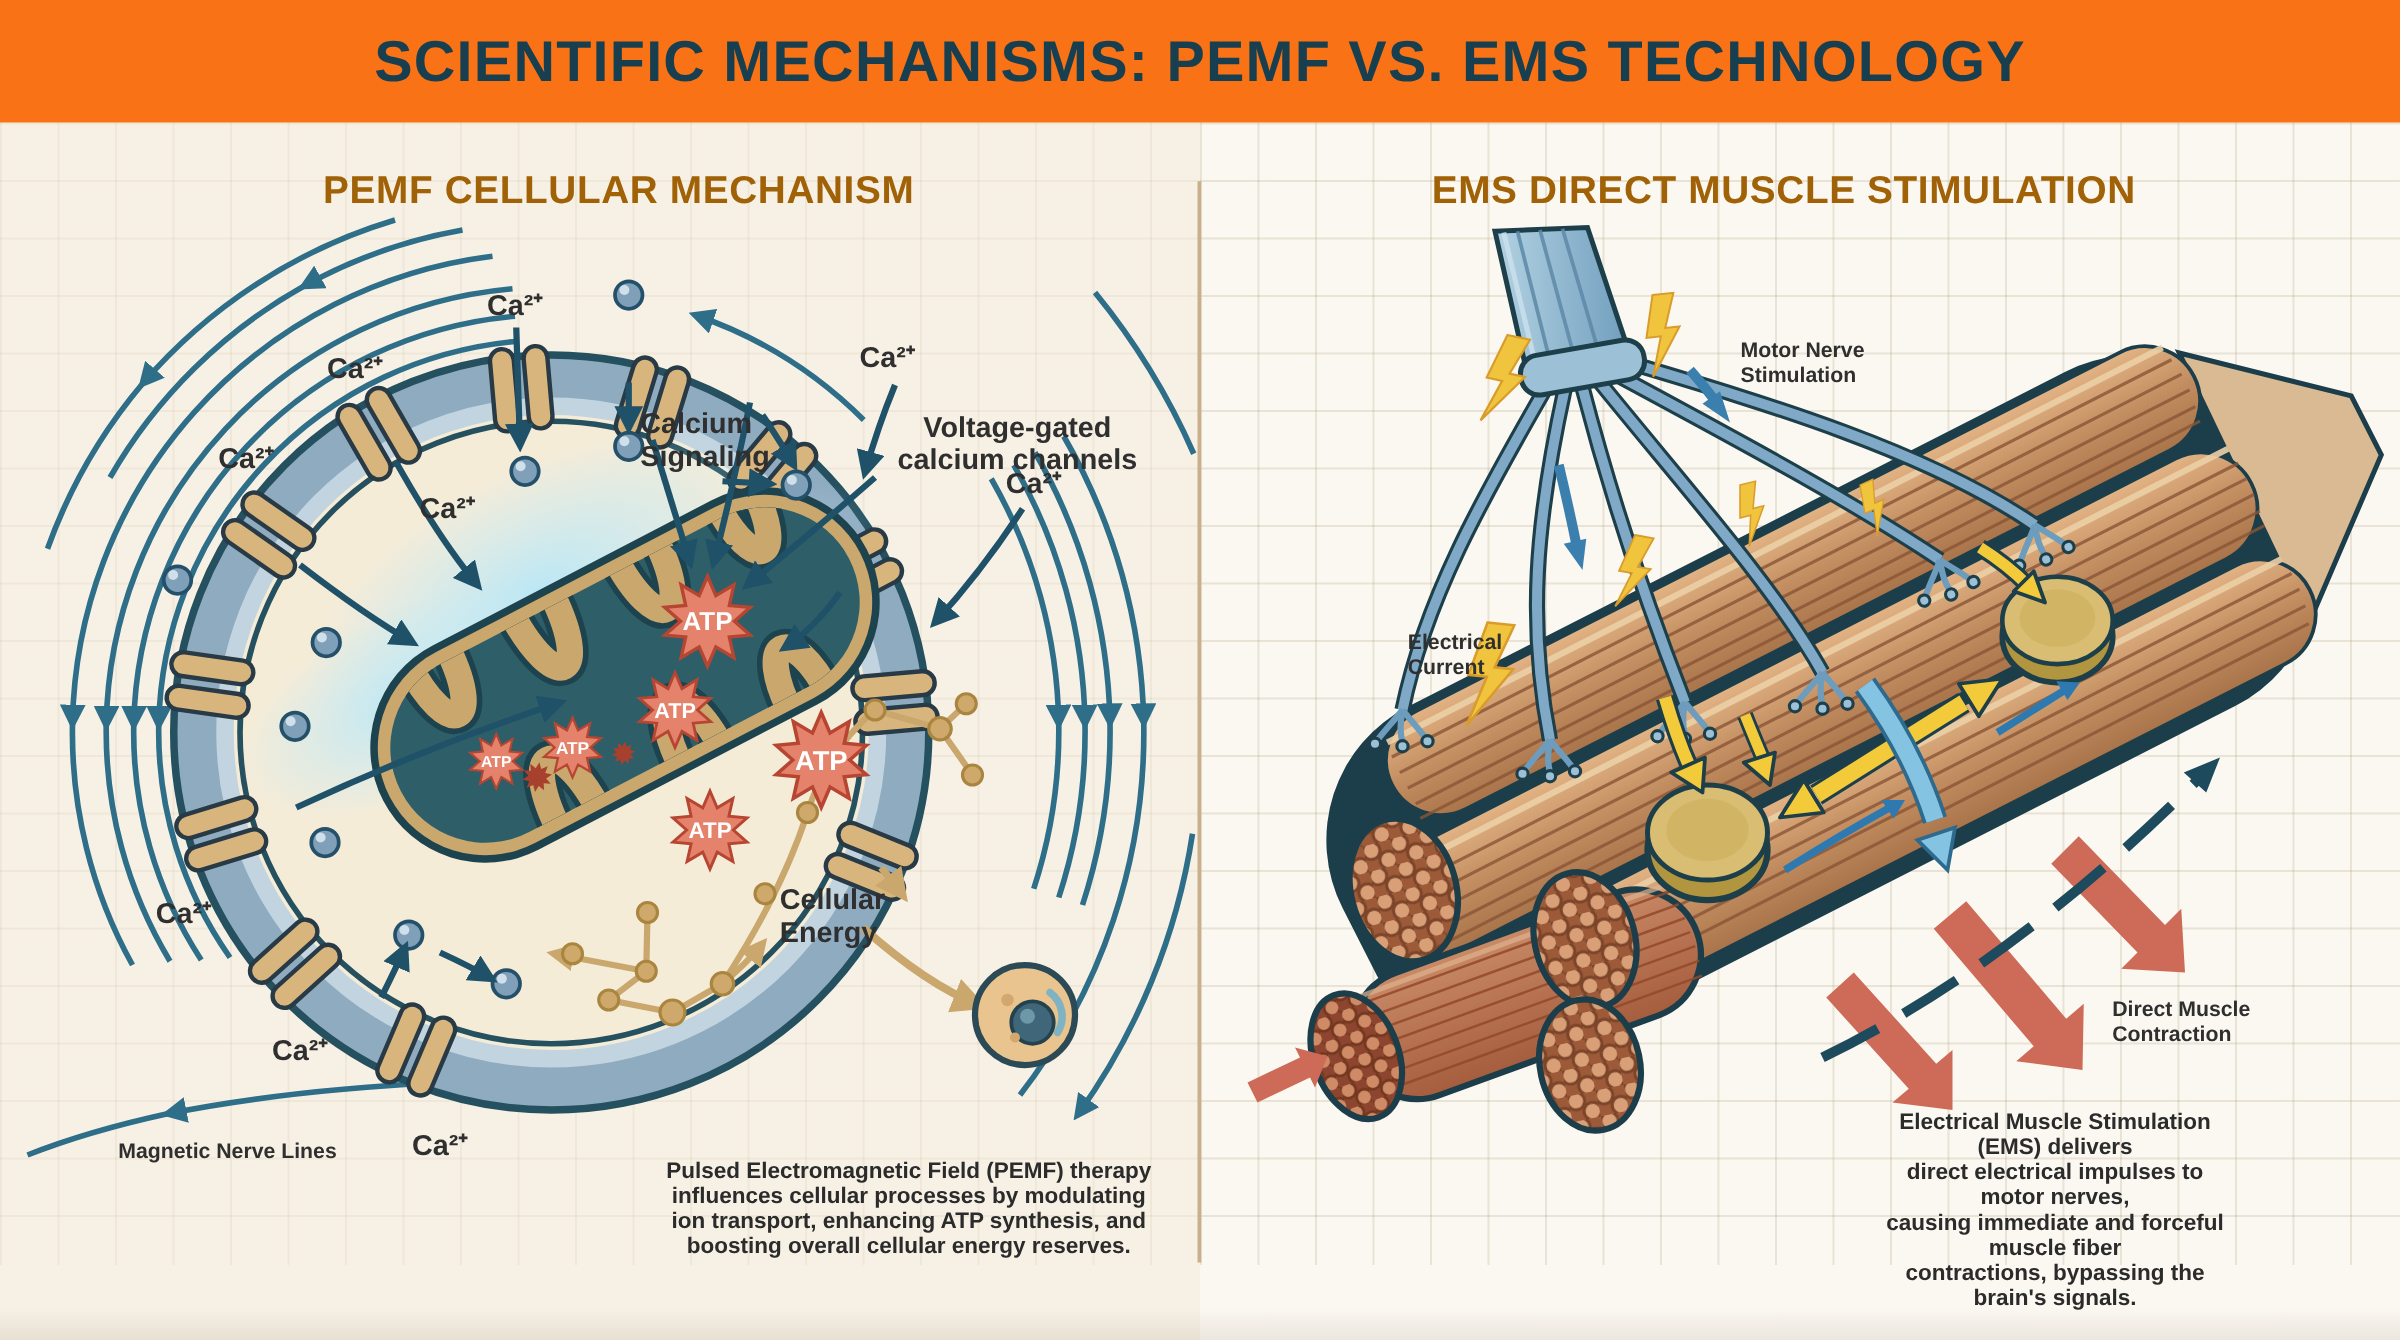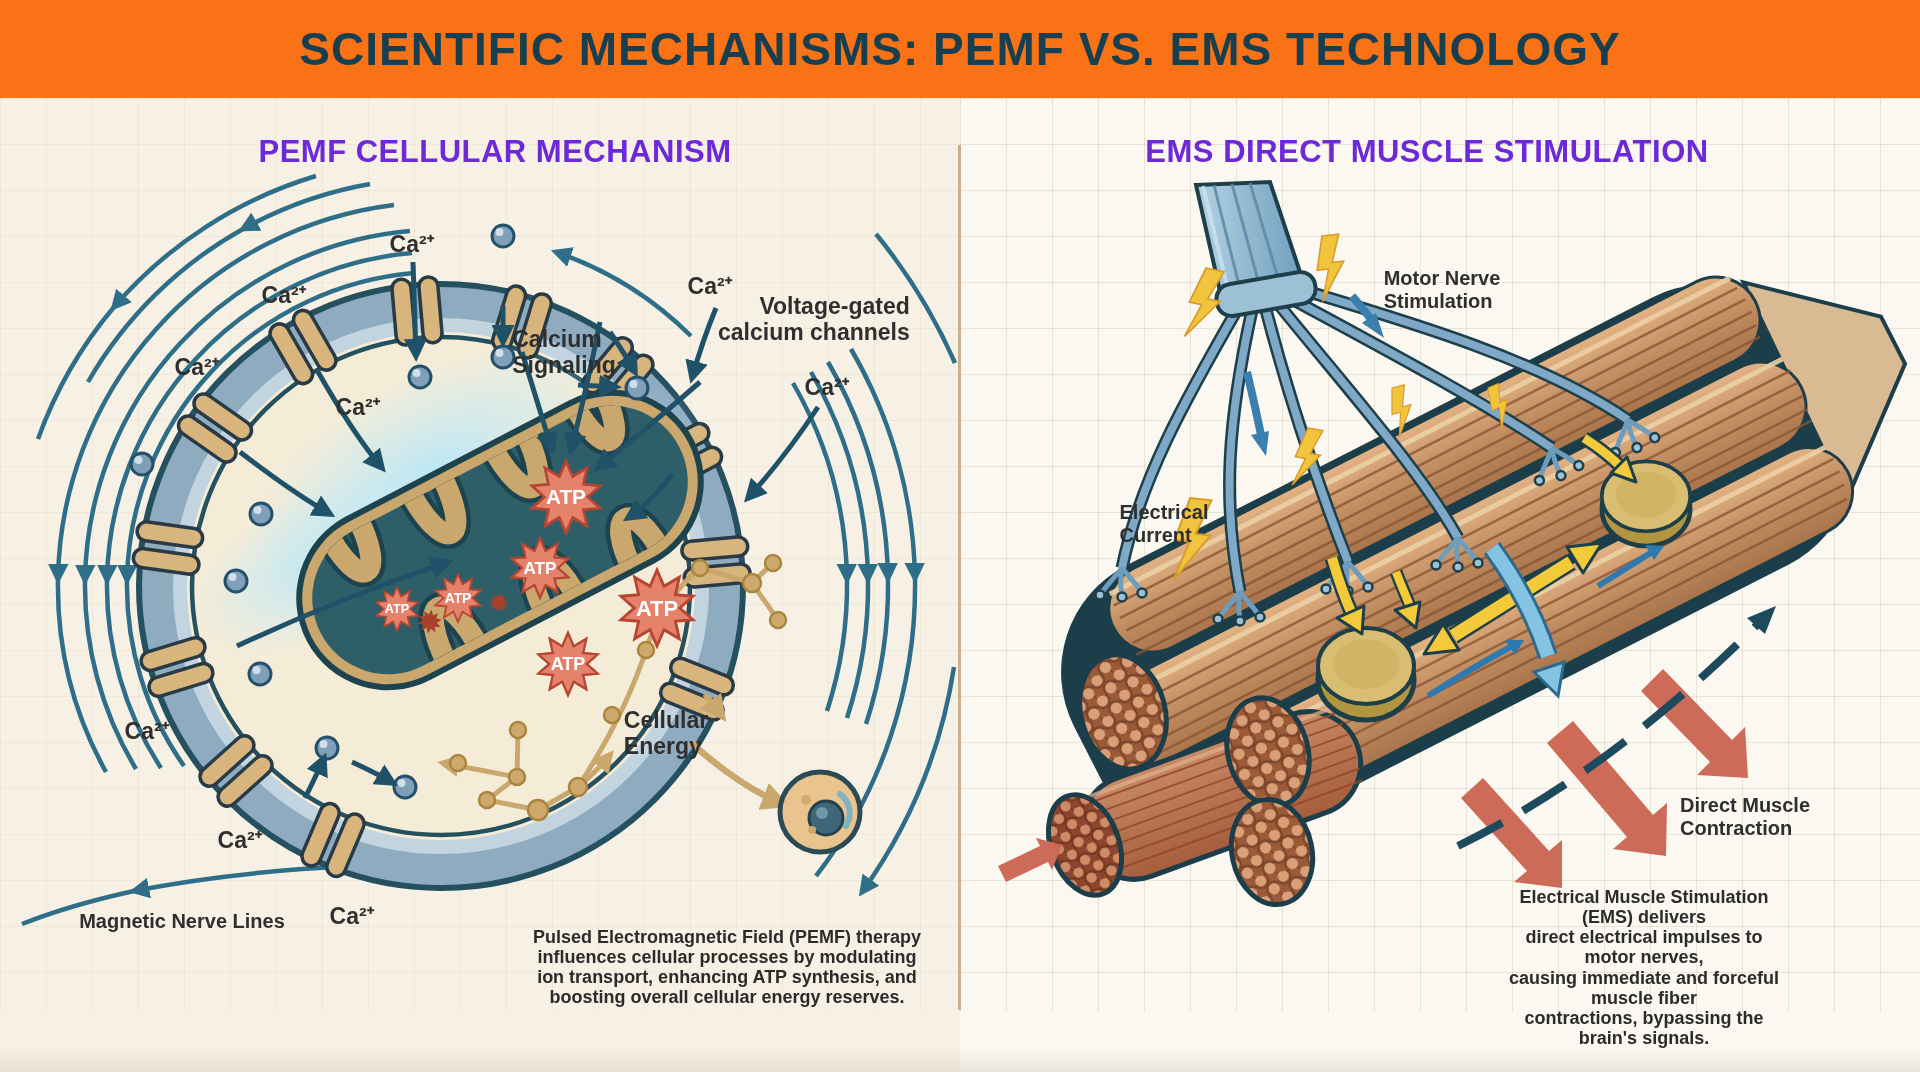--- a/index.html
+++ b/index.html
@@ -13,30 +13,30 @@
   .panel.right{left:960px;width:960px;background:#fbf8f1;}
   .grid{position:absolute;top:98px;width:960px;height:914px;pointer-events:none;
         background-image:linear-gradient(to right,rgba(176,156,120,0.16) 1.5px,transparent 1.5px),
                          linear-gradient(to bottom,rgba(176,156,120,0.16) 1.5px,transparent 1.5px);
         background-size:46px 46px;}
   .grid.gleft{left:0;opacity:.75;}
   .grid.gright{left:960px;opacity:1;background-image:
         linear-gradient(to right,rgba(170,150,118,0.22) 1.5px,transparent 1.5px),
         linear-gradient(to bottom,rgba(170,150,118,0.22) 1.5px,transparent 1.5px);}
   .divider{position:absolute;left:958px;top:145px;width:3px;height:865px;background:#c9af8b;}
-  .pheading{position:absolute;top:152px;transform:translate(-50%,-50%);color:#6d28d9;
+  .pheading{position:absolute;top:152px;transform:translate(-50%,-50%);color:#a16207;
             font-size:31px;font-weight:800;letter-spacing:.5px;white-space:nowrap;}
   .lbl{position:absolute;transform:translate(-50%,-50%);color:#2f2f2f;font-weight:700;
        white-space:pre-line;line-height:1.15;}
   .lbl.ca{font-size:23px;}
   .lbl.mid{font-size:23px;}
-  .lbl.small{font-size:20px;}
+  .lbl.small{font-size:17px;}
   .caption{position:absolute;transform:translate(-50%,-50%);color:#2b2b2b;font-size:18px;
            font-weight:600;text-align:center;white-space:pre-line;line-height:1.12;}
-  .leftalign{transform:translate(0,-50%);text-align:right;}
+  .leftalign{transform:translate(0,-50%);text-align:center;margin-top:36px;}
   svg{position:absolute;top:0;}
   .bottom-shade{position:absolute;left:0;right:0;bottom:0;height:26px;
            background:linear-gradient(rgba(90,70,50,0),rgba(90,70,50,0.10));}
 </style>
 </head>
 <body>
 
 <div class="page">
 
   <div class="panel left"></div>

